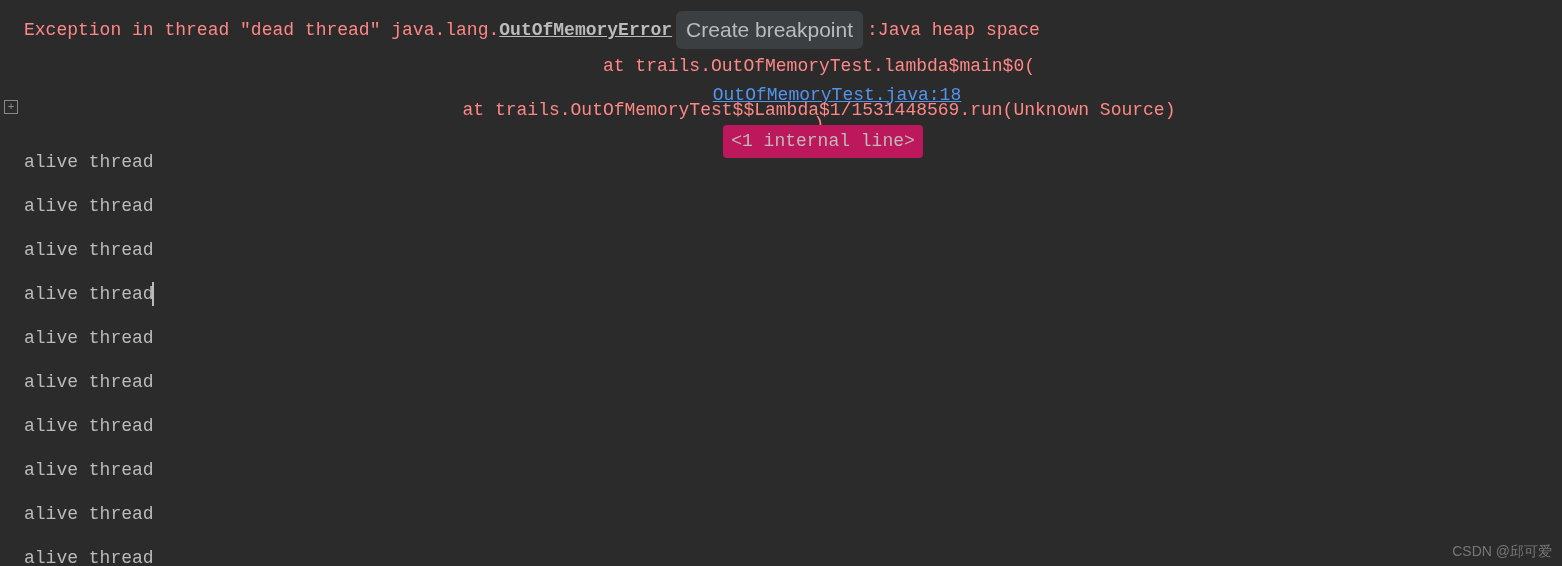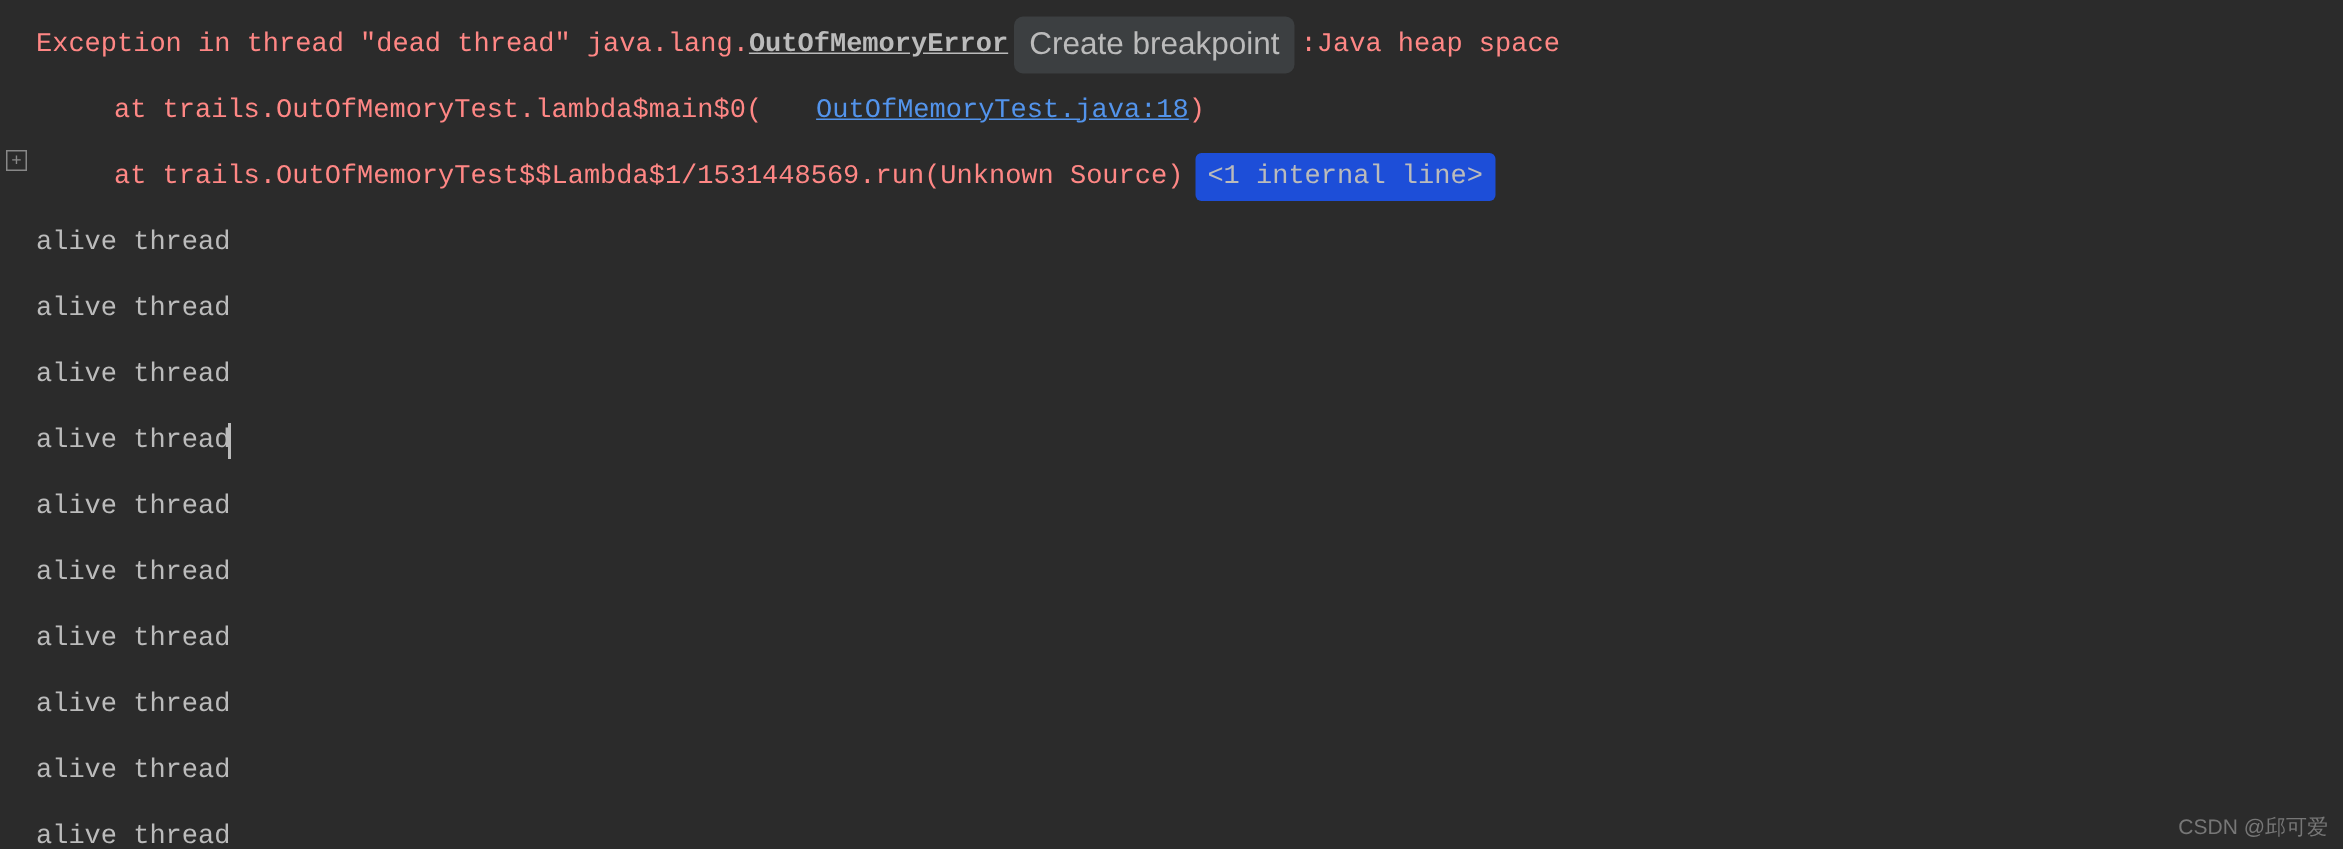--- a/index.html
+++ b/index.html
@@ -17,20 +17,21 @@
     white-space: nowrap;
   }
   .line {
     padding-left: 20px;
     height: 44px;
     display: flex;
     align-items: center;
   }
   .line.indent {
     padding-left: 72px;
+    flex-direction: column;
   }
   .red { color: #ff8785; }
   .err-link {
     color: #bbbbbb;
     text-decoration: underline;
     cursor: pointer;
     font-weight: bold;
   }
   .src-link {
     color: #5394ec;
@@ -44,21 +45,21 @@
     font-family: -apple-system, "Segoe UI", sans-serif;
     font-size: 21px;
     padding: 2px 10px;
     border-radius: 6px;
     margin: 0 4px;
     cursor: pointer;
     display: inline-flex;
     align-items: center;
   }
   .inline-hint {
-    background: #1d4ed8;
+    background: #be185d;
     color: #bbbbbb;
     padding: 2px 8px;
     border-radius: 4px;
     margin-left: 8px;
     font-family: "Menlo", "Consolas", "Courier New", monospace;
   }
   .gutter-icon {
     position: absolute;
     left: 4px;
     top: 100px;

